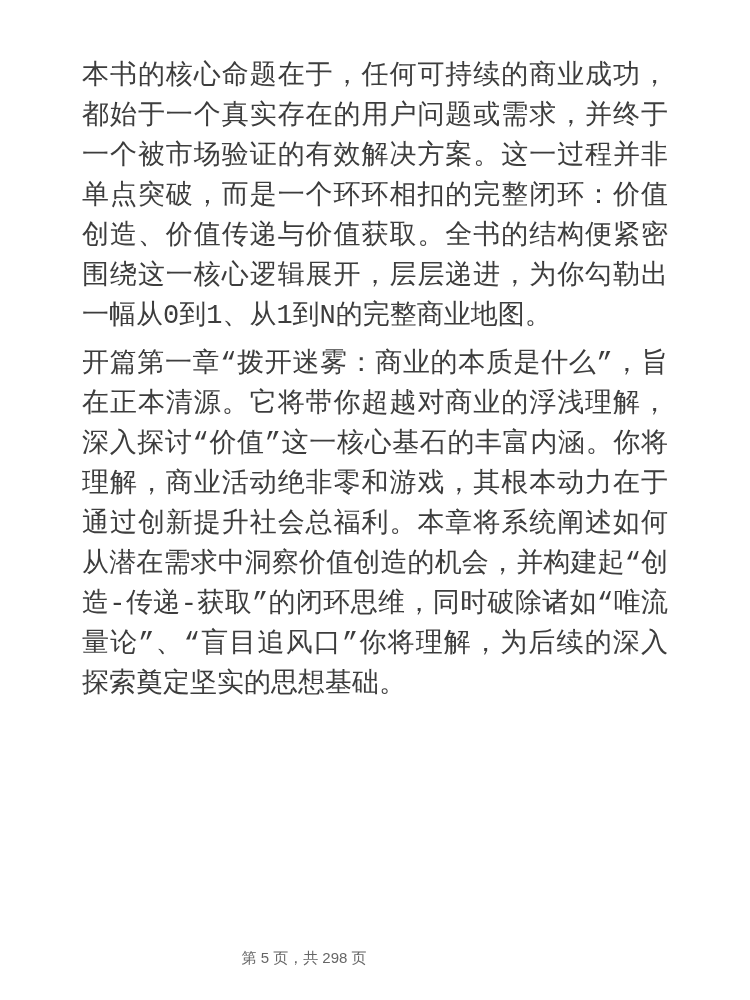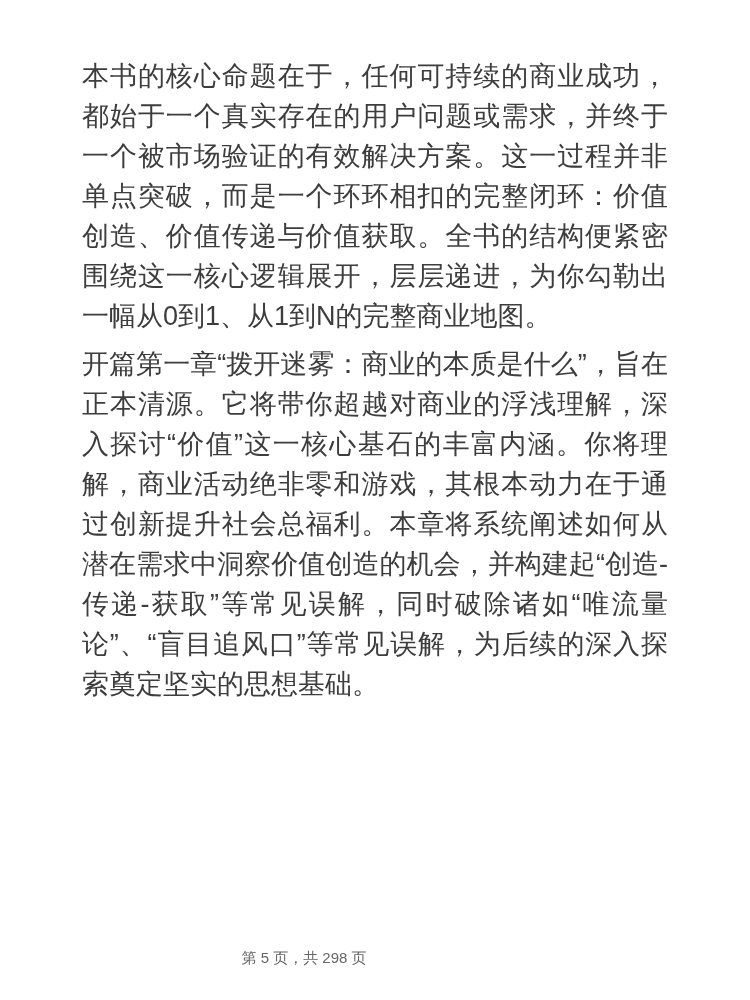--- a/index.html
+++ b/index.html
@@ -27,34 +27,35 @@
   }
   .para {
     margin: 0 0 8px 0;
     font-size: 27px;
     line-height: 40px;
     color: #3d3d3d;
     text-align: justify;
     text-justify: inter-ideograph;
     word-break: break-all;
     overflow-wrap: break-word;
+    font-family: Liberation Mono, monospace;
   }
   .page-footer {
     position: absolute;
     top: 948px;
     left: 0;
     width: 608px;
     text-align: center;
     font-size: 15px;
     line-height: 20px;
     color: #666666;
   }
 </style>
 </head>
 <body>
 
 <div class="reader-page">
   <div class="page-content">
     <p class="para">本书的核心命题在于，任何可持续的商业成功，都始于一个真实存在的用户问题或需求，并终于一个被市场验证的有效解决方案。这一过程并非单点突破，而是一个环环相扣的完整闭环：价值创造、价值传递与价值获取。全书的结构便紧密围绕这一核心逻辑展开，层层递进，为你勾勒出一幅从0到1、从1到N的完整商业地图。</p>
-    <p class="para">开篇第一章“拨开迷雾：商业的本质是什么”，旨在正本清源。它将带你超越对商业的浮浅理解，深入探讨“价值”这一核心基石的丰富内涵。你将理解，商业活动绝非零和游戏，其根本动力在于通过创新提升社会总福利。本章将系统阐述如何从潜在需求中洞察价值创造的机会，并构建起“创造-传递-获取”等常见误解，同时破除诸如“唯流量论”、“盲目追风口”等常见误解，为后续的深入探索奠定坚实的思想基础。</p>
+    <p class="para">开篇第一章“拨开迷雾：商业的本质是什么”，旨在正本清源。它将带你超越对商业的浮浅理解，深入探讨“价值”这一核心基石的丰富内涵。你将理解，商业活动绝非零和游戏，其根本动力在于通过创新提升社会总福利。本章将系统阐述如何从潜在需求中洞察价值创造的机会，并构建起“创造-传递-获取”的闭环思维，同时破除诸如“唯流量论”、“盲目追风口”你将理解，为后续的深入探索奠定坚实的思想基础。</p>
   </div>
   <div class="page-footer">第 5 页，共 298 页</div>
 </div>
 
 </body></html>

